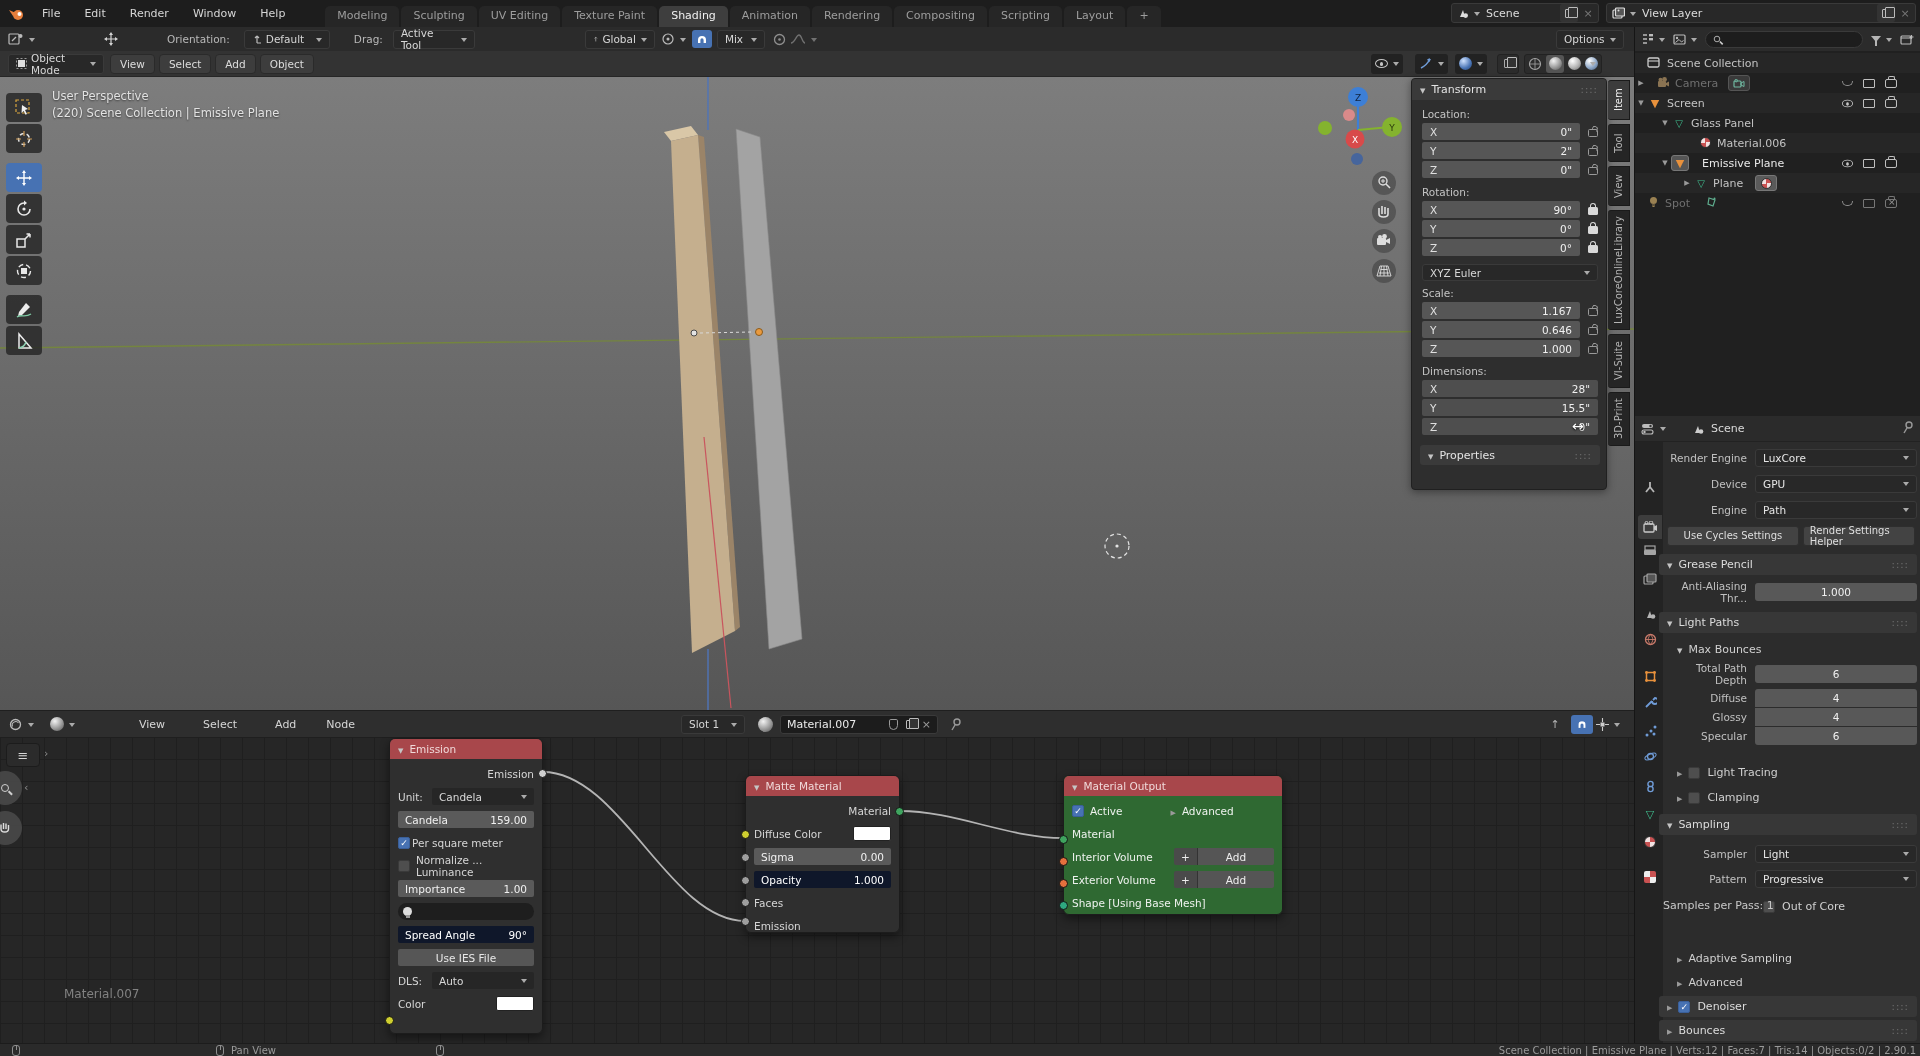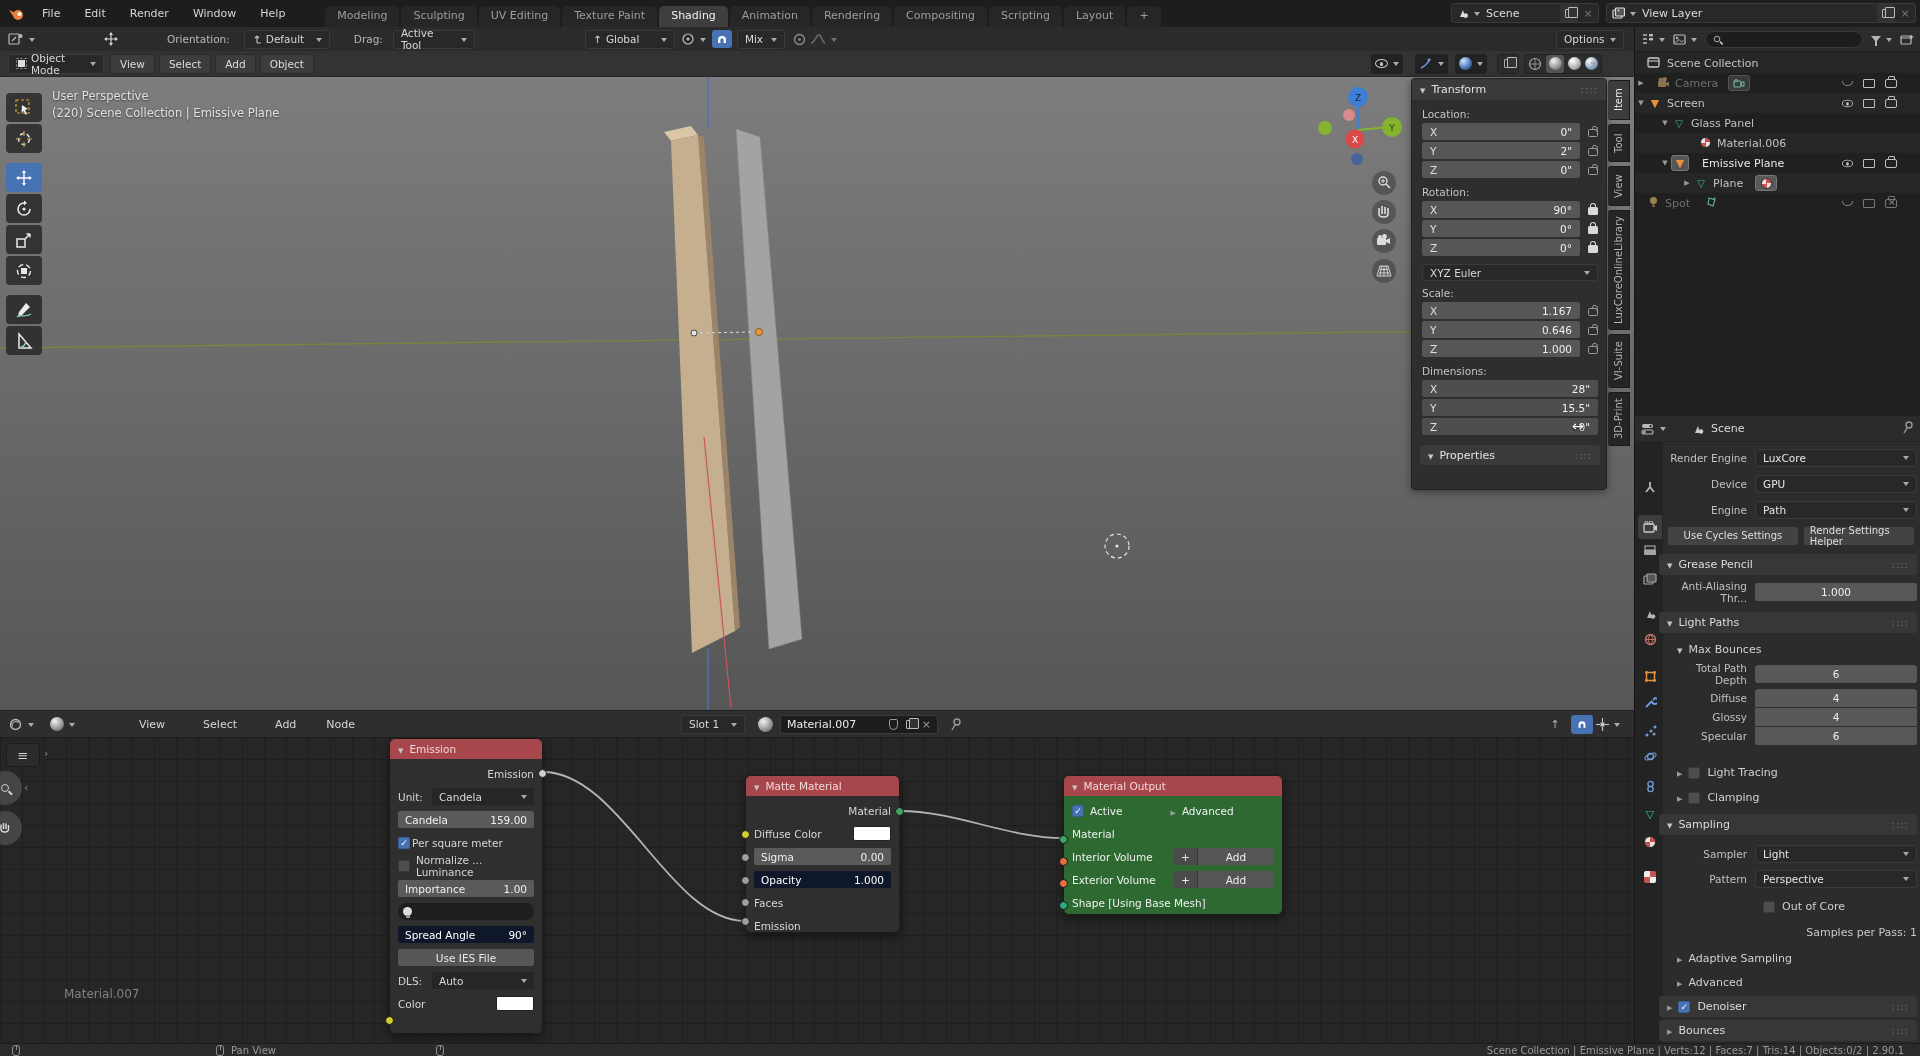--- a/index.html
+++ b/index.html
@@ -192,21 +192,21 @@
     <span class="dd cv" style="margin-left:14px;width:86px">
         <svg width="10" height="10" viewBox="0 0 10 10" style="margin-right:4px">
           <path d="M5 9 V2 M5 2 L3 4 M5 2 L7 4 M5 9 H9" stroke="#bbb" stroke-width="1.2" fill="none"></path>
         </svg>
         <span style="flex:1">Default</span>
       </span>
     <span class="lbl" style="margin-left:24px">Drag:</span>
     <span class="dd cv" style="margin-left:10px;width:82px">
         <span style="flex:1">Active Tool</span>
       </span>
-    <span class="dd cv" style="margin-left:110px;width:90px">
+    <span class="dd cv" style="margin-left:110px;width:70px">
         <svg width="9" height="10" viewBox="0 0 9 10" style="margin-right:4px">
           <path d="M4.5 9 V2 M4.5 2 L2.5 4 M4.5 2 L6.5 4" stroke="#bbb" stroke-width="1.1" fill="none"></path>
         </svg>
         <span style="flex:1">Global</span>
       </span>
     <span class="fx cv" style="margin-left:6px">
         <svg width="14" height="14" viewBox="0 0 14 14">
           <circle cx="7" cy="7" r="5" fill="none" stroke="#bbb" stroke-width="1.2"></circle>
           <circle cx="7" cy="7" r="1.5" fill="#bbb"></circle>
         </svg>
@@ -797,29 +797,29 @@
       </div>
     <div class="prow" style="top:428px">
         <span class="plab">Sampler</span>
         <span class="pwid cv">
           <span>Light</span>
         </span>
       </div>
     <div class="prow" style="top:453px">
         <span class="plab">Pattern</span>
         <span class="pwid cv">
-          <span>Perspective</span>
+          <span>Progressive</span>
         </span>
       </div>
     <div class="prow" style="top:481px">
         <span style="width:100px"></span>
         <span class="cb"></span>
         <span style="margin-left:7px;color:#d0d0d0">Out of Core</span>
       </div>
-    <div class="prow" style="top:507px;justify-content:flex-end">
+    <div class="prow" style="top:480px;justify-content:flex-start">
         <span style="color:#c8c8c8">Samples per Pass: 1</span>
       </div>
     <div class="prow" style="top:533px">
         <span class="pr" style="margin-left:14px"></span>
         <span style="color:#d0d0d0">Adaptive Sampling</span>
       </div>
     <div class="prow" style="top:557px">
         <span class="pr" style="margin-left:14px"></span>
         <span style="color:#d0d0d0">Advanced</span>
       </div>
@@ -1035,16 +1035,16 @@
       <span class="sock" style="left:-5px;top:103px;background:#e5703d"></span>
       <span class="sock" style="left:-5px;top:125px;background:#2ea87f"></span>
     </div>
   </div>
 
   <div class="a status">
     <span class="ms" style="margin-left:12px"></span>
     <span class="ms" style="margin-left:196px"></span>
     <span style="margin-left:7px">Pan View</span>
     <span class="ms" style="margin-left:160px"></span>
-    <span style="margin-left:auto;padding-right:16px">Scene Collection | Emissive Plane | Verts:12 | Faces:7 | Tris:14 | Objects:0/2 | 2.90.1</span>
+    <span style="margin-left:auto;padding-right:4px">Scene Collection | Emissive Plane | Verts:12 | Faces:7 | Tris:14 | Objects:0/2 | 2.90.1</span>
   </div>
 
 </div>
 
 </body></html>

